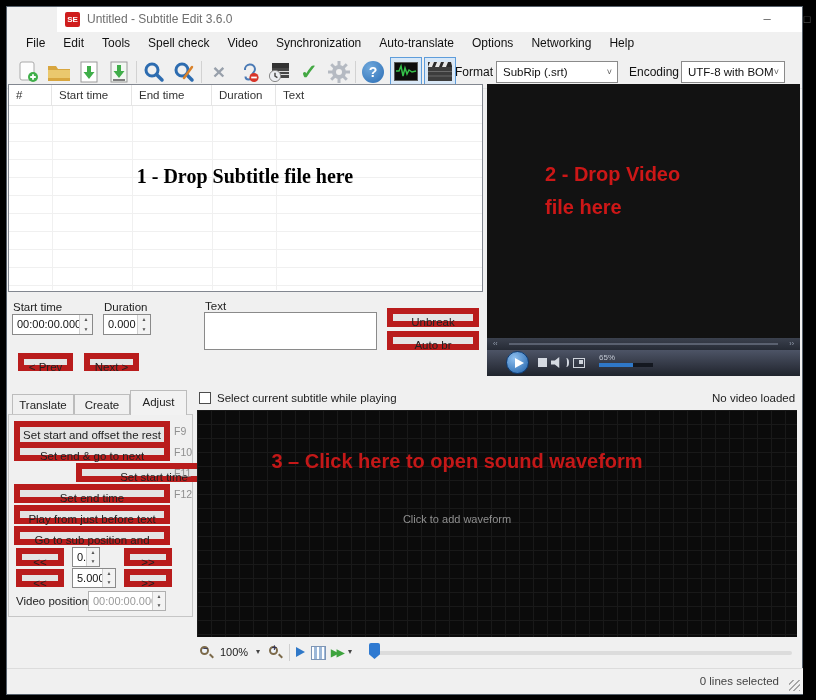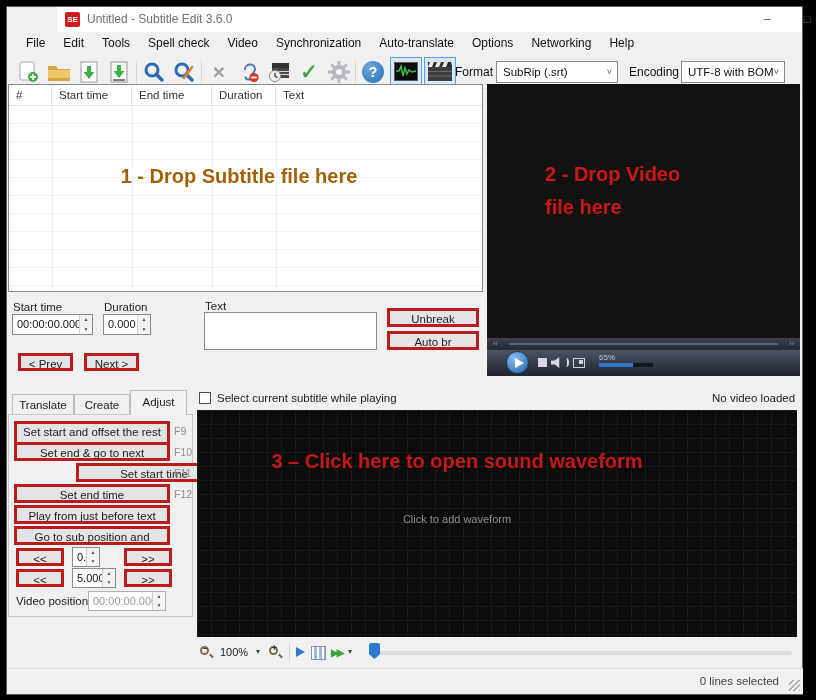--- a/index.html
+++ b/index.html
@@ -39,31 +39,31 @@
   .combo .arrow { position:absolute; right:5px; top:0; line-height:20px; color:#555; font-size:9px; }
   .combo .arrow::after{content:"˅";}
 
   
   .listview { position:absolute; left:8px; top:84px; width:475px; height:208px; background:#fff; border:1px solid #828790; }
   .lv-header { position:absolute; left:0; top:0; right:0; height:21px; background:#fff; border-bottom:1px solid #e5e5e5; }
   .lv-col { position:absolute; top:0; line-height:21px; padding-left:7px; color:#333; font-size:11.5px; border-right:1px solid #e5e5e5; height:21px; }
   .lv-body { position:absolute; left:0; top:21px; right:0; bottom:0;
              background:repeating-linear-gradient(to bottom,#fff 0 17px,#f0f0f0 17px 18px); }
   .lv-vline { position:absolute; top:21px; bottom:1px; width:1px; background:#f0f0f0; }
-  .drop-hint-1 { position:absolute; left:0; top:80px; width:460px; text-align:center;
-                 font-size:20px; font-weight:bold; color:#a16207; }
+  .drop-hint-1 { position:absolute; left:6px; top:80px; width:460px; text-align:center;
+                 font-size:20px; font-weight:bold; color:#000000;font-family:Liberation Serif, serif; }
 
   
   .small-label { position:absolute; font-size:11.5px; color:#222; }
   .spin { position:absolute; height:21px; background:#fff; border:1px solid #8a8a8a; display:flex; }
   .spin-val { flex:1; line-height:19px; padding-left:4px; font-size:11px; color:#111; overflow:hidden; white-space:nowrap; }
   .spin-btns { width:13px; border-left:1px solid #cfcfcf; display:flex; flex-direction:column; }
   .sarr { flex:1; font-size:5px; color:#555; text-align:center; line-height:9px; background:#f3f3f3; }
   .sarr.up::after{content:"▲";} .sarr.dn::after{content:"▼";}
-  .btn { position:absolute; background:#e4e4e4; border:3px solid #b91c1c; font-size:11.5px; color:#222;
+  .btn { position:absolute; background:#e4e4e4; border:6px solid #b91c1c; font-size:11.5px; color:#222;
          text-align:center; font-family:"Liberation Sans",sans-serif; }
   .textarea { position:absolute; background:#fff; border:1px solid #8a8a8a; }
 
   
   .videoarea { position:absolute; left:487px; top:84px; width:313px; height:292px; background:#121212; }
   .drop-hint-2 { position:absolute; left:58px; font-size:20px; font-weight:bold; color:#cc1717; }
   .seekbar { position:absolute; left:0; top:254px; width:313px; height:12px;
              background:linear-gradient(#3b414e,#262b35); }
   .seek-mark { position:absolute; top:0; font-size:7px; color:#98a2b3; line-height:12px; }
   .seek-track { position:absolute; left:22px; right:22px; top:5px; height:2px; background:#5a6170; }

